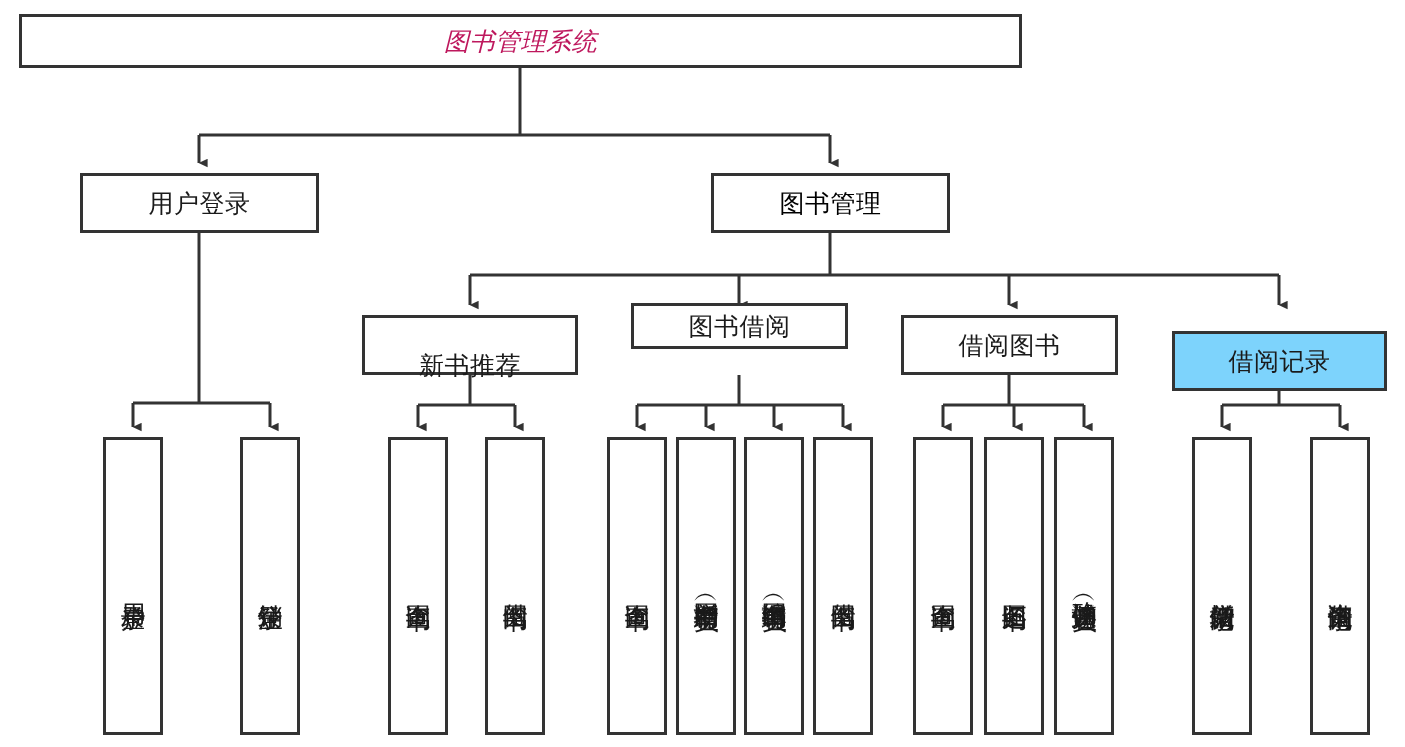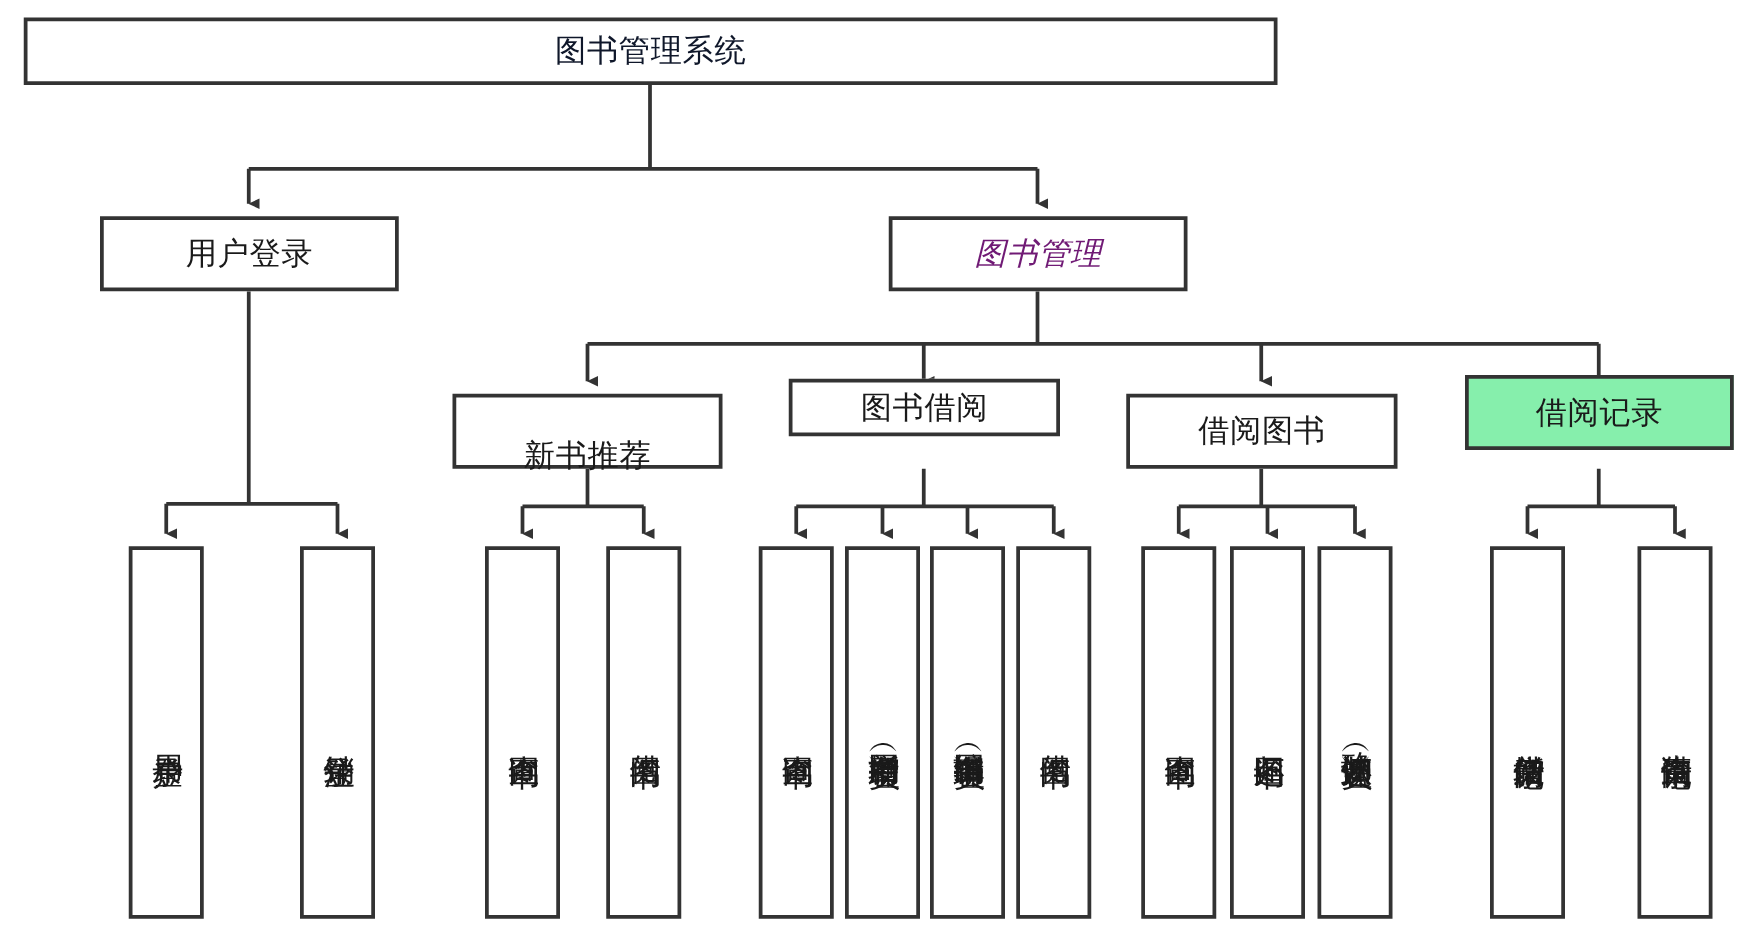--- a/index.html
+++ b/index.html
@@ -130,40 +130,40 @@
 
     <g stroke="#333333" stroke-width="3" fill="none">
       <path d="M1279,375 L1279,405"></path>
       <path d="M1222,405 L1340,405"></path>
       <path d="M1222,405 L1222,427" marker-end="url(#arrowhead)"></path>
       <path d="M1340,405 L1340,427" marker-end="url(#arrowhead)"></path>
     </g>
   </svg>
 
   <div class="node-box root-node" style="left: 19px; top: 14px; width: 1003px; height: 54px; border-color: rgb(51, 51, 51); background: rgb(255, 255, 255);">
-    <span class="node-label-h" style="color: #0f172a;">图书管理系统</span>
+    <span class="node-label-h" style="color: #be185d; font-style: italic;">图书管理系统</span>
   </div>
 
   <div class="node-box" style="left: 80px; top: 173px; width: 239px; height: 60px; border-color: rgb(51, 51, 51); background: rgb(255, 255, 255);">
     <span class="node-label-h" style="color: rgb(26, 26, 26);">用户登录</span>
   </div>
   <div class="node-box" style="left: 711px; top: 173px; width: 239px; height: 60px; border-color: rgb(51, 51, 51); background: rgb(255, 255, 255);">
-    <span class="node-label-h" style="color: #701a75; font-style: italic;">图书管理</span>
+    <span class="node-label-h" style="color: #000000;">图书管理</span>
   </div>
 
   <div class="node-box" style="left: 362px; top: 315px; width: 216px; height: 60px; border-color: rgb(51, 51, 51); background: rgb(255, 255, 255);">
     <span class="node-label-h" style="color: rgb(26, 26, 26); margin-top: 41px;">新书推荐</span>
   </div>
   <div class="node-box" style="left: 631px; top: 303px; width: 217px; height: 46px; border-color: rgb(51, 51, 51); background: rgb(255, 255, 255);">
     <span class="node-label-h" style="color: rgb(26, 26, 26);">图书借阅</span>
   </div>
   <div class="node-box" style="left: 901px; top: 315px; width: 217px; height: 60px; border-color: rgb(51, 51, 51); background: rgb(255, 255, 255);">
     <span class="node-label-h" style="color: rgb(26, 26, 26);">借阅图书</span>
   </div>
-  <div class="node-box" style="left: 1172px; top: 300px; width: 215px; height: 60px; border-color: rgb(51, 51, 51); background: #86efac;">
+  <div class="node-box" style="left: 1172px; top: 331px; width: 215px; height: 60px; border-color: rgb(51, 51, 51); background: #7dd3fc;">
     <span class="node-label-h" style="color: rgb(26, 26, 26);">借阅记录</span>
   </div>
 
   <div class="node-box leaf" style="left: 103px; top: 437px; width: 60px; height: 298px; border-color: rgb(51, 51, 51); background: rgb(255, 255, 255);">
     <span class="node-label-v" style="color: rgb(26, 26, 26);">用户登录</span>
   </div>
   <div class="node-box leaf" style="left: 240px; top: 437px; width: 60px; height: 298px; border-color: rgb(51, 51, 51); background: rgb(255, 255, 255);">
     <span class="node-label-v" style="color: rgb(26, 26, 26);">注销登录</span>
   </div>
   <div class="node-box leaf" style="left: 388px; top: 437px; width: 60px; height: 298px; border-color: rgb(51, 51, 51); background: rgb(255, 255, 255);">

